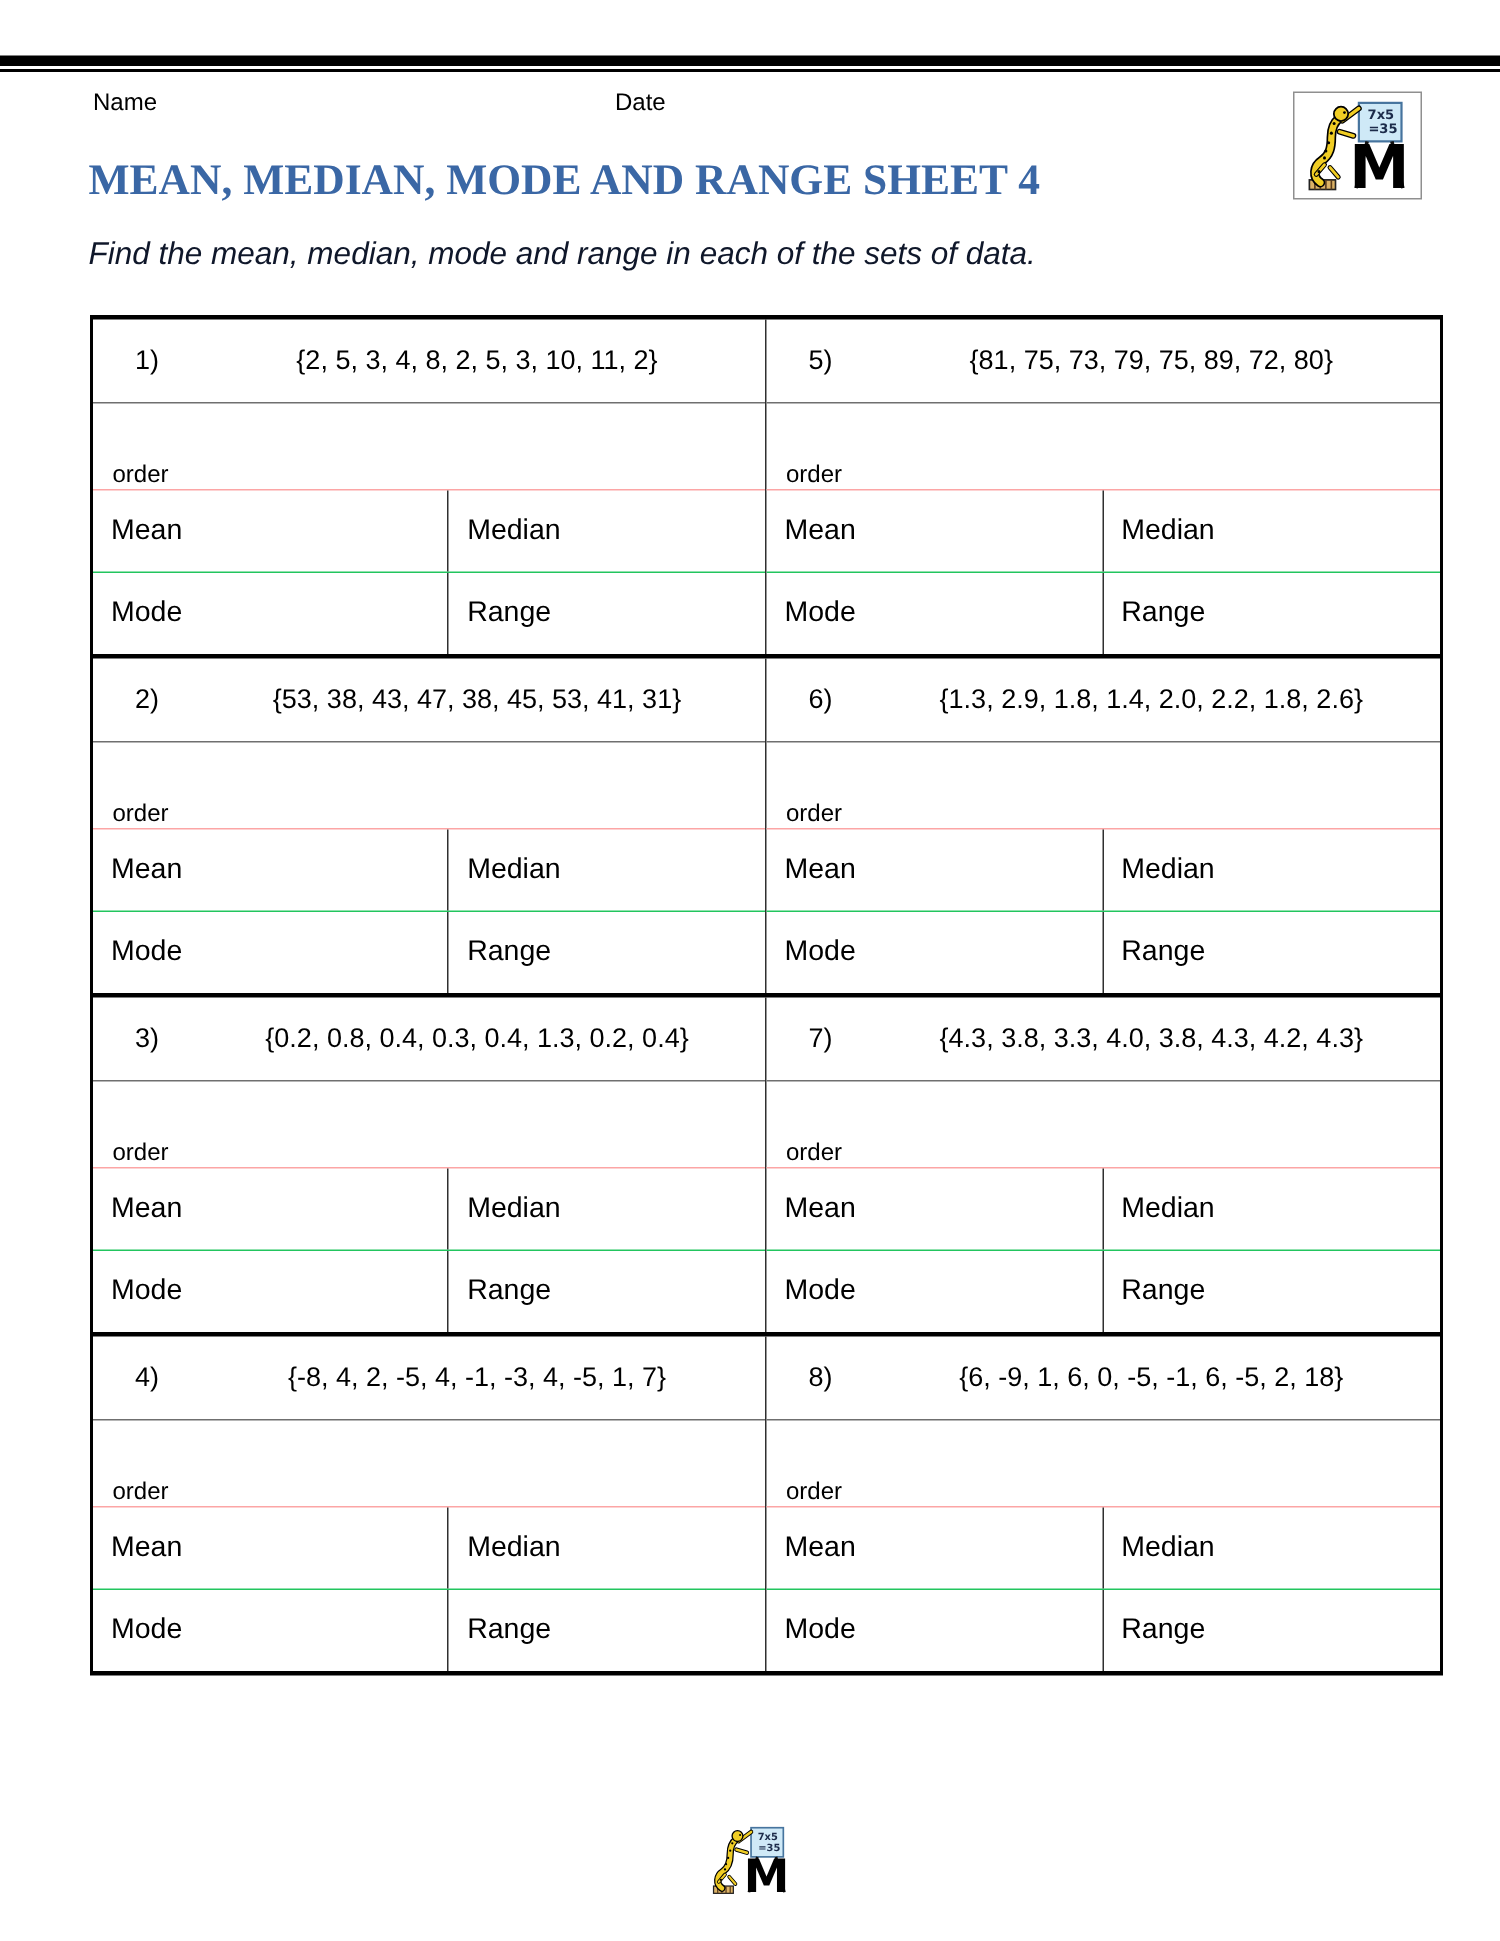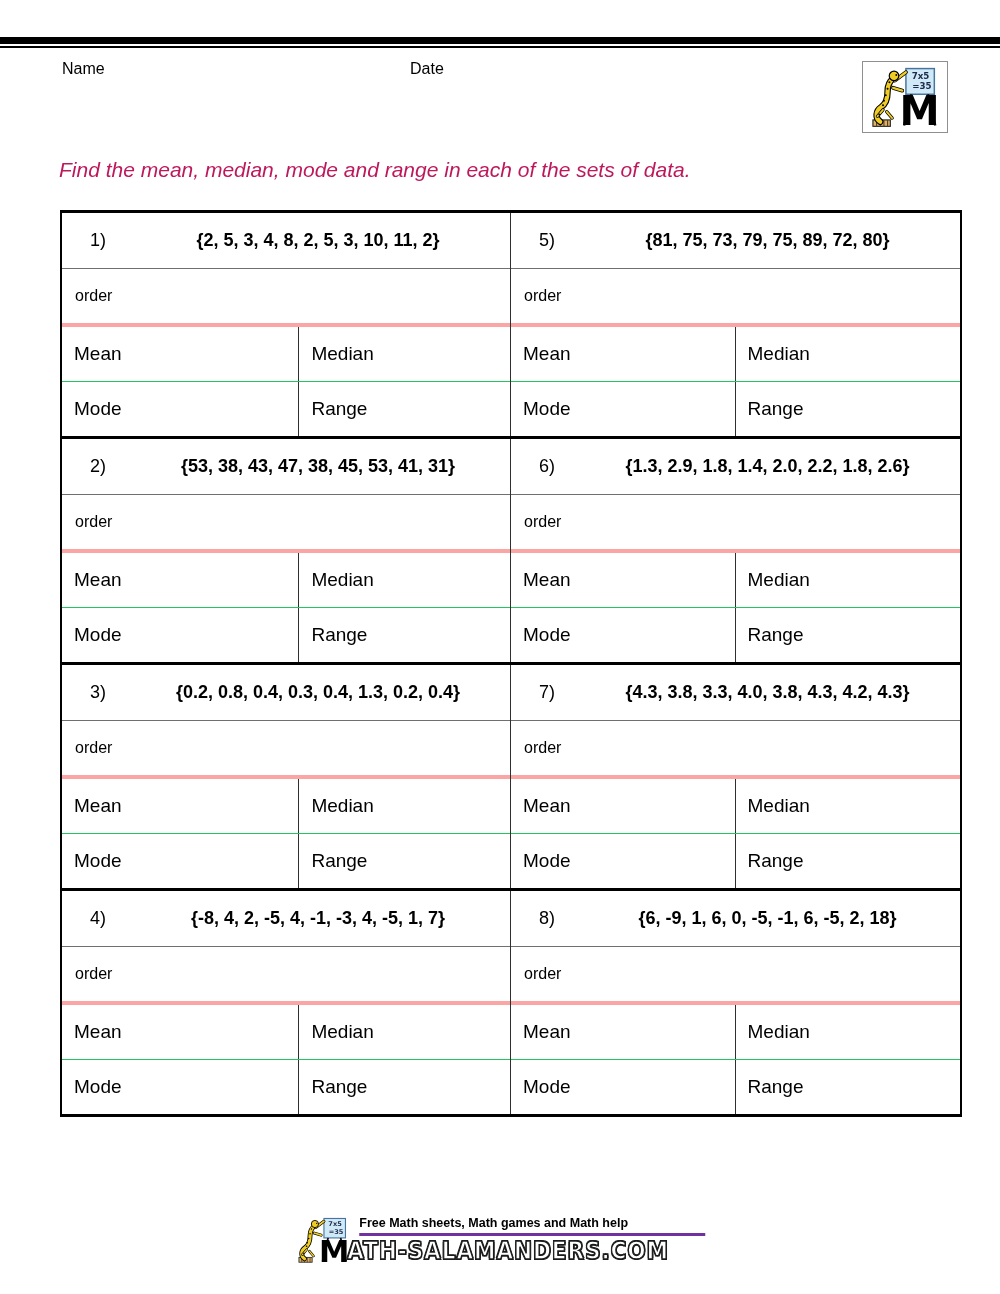--- a/index.html
+++ b/index.html
@@ -21,38 +21,38 @@
     border:1px solid #8f8f8f;background:#fff;display:flex;align-items:center;justify-content:center;
   }
 
   .title{
     position:absolute;left:59px;top:104px;margin:0;
     font-family:"Liberation Serif",serif;font-weight:600;font-size:29px;
     color:#3a67a5;letter-spacing:0px;white-space:nowrap;
   }
   .instruction{
     position:absolute;left:59px;top:158px;margin:0;
-    font-size:21px;font-style:italic;font-weight:500;color:#be185d;white-space:nowrap;
+    font-size:21px;font-style:italic;font-weight:500;color:#0f172a;white-space:nowrap;
   }
 
   
   .sheet-table{
     position:absolute;left:60px;top:210px;width:902px;
     border:3px solid #000;border-left-width:2px;border-right-width:2px;
     box-sizing:border-box;background:#fff;
   }
   .block-row{display:flex;border-bottom:3px solid #000;}
   .block-row.last{border-bottom:none;}
   .pcell{width:50%;box-sizing:border-box;}
   .pcell.left{border-right:1px solid #2f2f2f;}
   .row{box-sizing:border-box;}
   .r-set{height:56px;border-bottom:1px solid #6f6f6f;display:flex;align-items:center;font-size:18px;}
   .pnum{margin-left:28px;width:58px;flex:0 0 auto;}
-  .pset{flex:1;text-align:center;padding-right:22px;white-space:nowrap;font-weight:bold;}
-  .r-order{height:58px;border-bottom:4px solid #fca5a5;display:flex;align-items:center;padding-left:13px;font-size:16px;}
+  .pset{flex:1;text-align:center;padding-right:22px;white-space:nowrap;}
+  .r-order{height:58px;border-bottom:1px solid #fca5a5;display:flex;align-items:flex-end;padding-left:13px;font-size:16px;}
   .r-split{height:55px;border-bottom:1px solid #22c55e;display:flex;}
   .r-split.last{height:54px;border-bottom:none;}
   .half{display:flex;align-items:center;padding-left:12px;font-size:19px;box-sizing:border-box;}
   .pcell.left  .half-a{width:53%;border-right:1px solid #2f2f2f;}
   .pcell.right .half-a{width:50%;border-right:1px solid #2f2f2f;}
   .half-b{flex:1;text-align:right;}
 
   
   .footer{position:absolute;top:1213px;left:50%;transform:translateX(-50%);display:flex;align-items:flex-start;}
   .footer-logo{flex:0 0 auto;margin-top:2px;}
@@ -120,20 +120,21 @@
 
   <div class="name-label">Name</div>
   <div class="date-label">Date</div>
 
   <div class="corner-logo">
     <svg width="80" height="66" viewBox="0 0 80 72">
       <use href="#ms-logo"></use>
     </svg>
   </div>
 
+  <h1 class="title">MEAN, MEDIAN, MODE AND RANGE SHEET 4</h1>
   <p class="instruction">Find the mean, median, mode and range in each of the sets of data.</p>
 
   <div class="sheet-table">
 
     <div class="block-row">
       <div class="pcell left">
         <div class="row r-set">
           <span class="pnum">1)</span>
           <span class="pset">{2, 5, 3, 4, 8, 2, 5, 3, 10, 11, 2}</span>
         </div>
@@ -342,20 +343,15 @@
         </div>
       </div>
     </div>
 
   </div>
 
   <div class="footer">
     <svg class="footer-logo" width="56" height="50" viewBox="0 0 80 72">
       <use href="#ms-logo"></use>
     </svg>
-    <div class="footer-col">
-      <div class="tagline">Free Math sheets, Math games and Math help</div>
-      <div class="purple-rule"></div>
-      <div class="site">ATH-SALAMANDERS.COM</div>
-    </div>
   </div>
 
 </div>
 
 </body></html>

